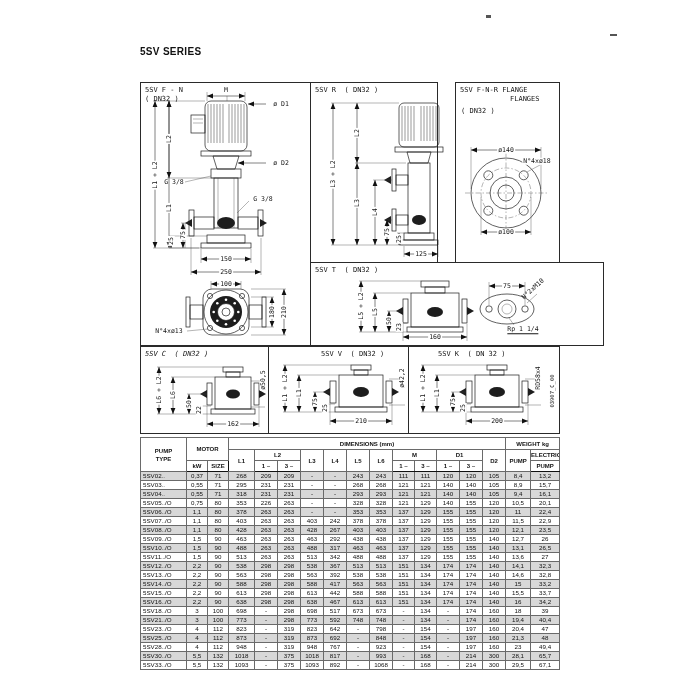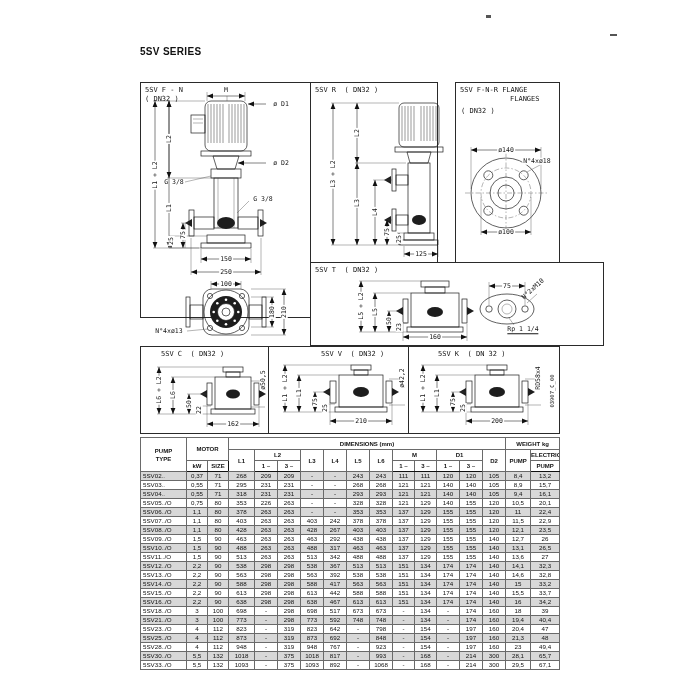--- a/index.html
+++ b/index.html
@@ -39,21 +39,21 @@
 </style>
 </head>
 <body>
 
 <div id="page">
 
   <div class="title" style="top:46px;">5SV SERIES</div>
   <div class="mark" style="left:486px;top:15px;width:5px;height:3px;"></div>
   <div class="mark" style="left:610px;top:34px;width:7px;height:2px;"></div>
 
-  <div class="panel" style="left:140px;top:82px;width:171px;height:236px;">
+  <div class="panel" style="left:140px;top:82px;width:171px;height:264px;">
     <span class="ptitle" style="left:4px;top:3px;">5SV F - N</span>
     <span class="ptitle" style="left:4px;top:12px;">( DN32 )</span>
     <svg width="169" height="262" viewBox="0 0 169 262">
       <defs>
           <marker id="fna" markerWidth="7" markerHeight="7" refX="6" refY="3" orient="auto-start-reverse" markerUnits="userSpaceOnUse">
             <path d="M0,.6 L6,3 L0,5.4 Z" fill="#111"></path>
           </marker>
         </defs>
       <path class="thin" d="M66 18V9 M104 18V9"></path>
       <line class="dim" x1="66" y1="13" x2="104" y2="13" marker-start="url(#fna)" marker-end="url(#fna)"></line>
@@ -247,21 +247,21 @@
     <span class="lab vlab bg" style="left:64px;top:49px;">L5</span>
     <span class="lab vlab bg" style="left:78px;top:58px;">50</span>
     <span class="lab vlab bg" style="left:88px;top:64px;">23</span>
     <span class="lab hlab bg" style="left:124px;top:74px;">160</span>
     <span class="lab hlab bg" style="left:196px;top:23px;">75</span>
     <span class="lab" style="left:222px;top:26px;transform:translate(-50%,-50%) rotate(-42deg);">N°2xM10</span>
     <span class="lab hlab underl" style="left:212px;top:67px;">Rp 1 1/4</span>
   </div>
 
   <div class="panel" style="left:140px;top:346px;width:129px;height:88px;">
-    <span class="ptitle" style="left:20px;top:3px;">5SV C  ( DN32 )</span>
+    <span class="ptitle" style="left:4px;top:3px;font-style:italic;">5SV C  ( DN32 )</span>
     <svg width="127" height="86" viewBox="0 0 127 86">
       <defs>
           <marker id="ca" markerWidth="7" markerHeight="7" refX="6" refY="3" orient="auto-start-reverse" markerUnits="userSpaceOnUse">
             <path d="M0,.6 L6,3 L0,5.4 Z" fill="#111"></path>
           </marker>
         </defs>
       <rect class="s" x="82" y="20" width="20" height="5"></rect>
       <rect class="s" x="85" y="25" width="14" height="5"></rect>
       <rect class="s" x="74" y="30" width="36" height="32"></rect>
       <rect class="s" x="66" y="36" width="5" height="22"></rect>

